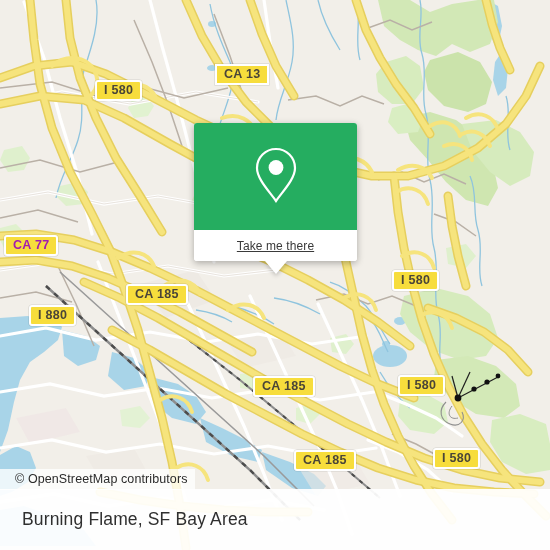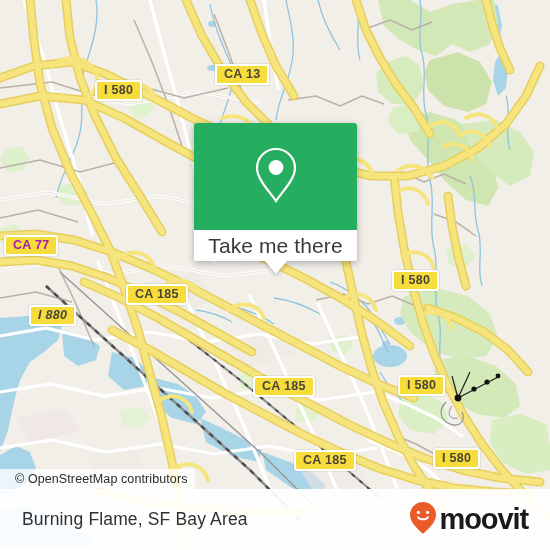--- a/index.html
+++ b/index.html
@@ -48,23 +48,24 @@
   }
   #card-foot{
     height:31px;
     background:#fff;
     border-radius:0 0 3px 3px;
     display:flex;align-items:center;justify-content:center;
     position:relative;
     z-index:2;
   }
   #card-foot span{
-    font-size:21px;
+    font-size:12px;
     color:#3a3a3a;
     letter-spacing:.1px;
+    text-decoration:underline;
   }
   #card-tail{
     position:absolute;
     left:50%;top:100%;
     margin-left:-11px;
     width:0;height:0;
     border-left:11px solid transparent;
     border-right:11px solid transparent;
     border-top:13px solid #ffffff;
     filter:drop-shadow(0 2px 2px rgba(0,0,0,.22));
@@ -352,21 +353,21 @@
 
       </g>
     </svg>
 
     <div>
 
       <div class="shield" style="position:absolute;left:95px;top:80px;background:#f7dd3c;border:2px solid #fff;border-radius:3px;padding:1px 7px 2px;font-size:12.5px;font-weight:bold;color:#4a4538;box-shadow:0 0 0 .6px rgba(0,0,0,.12);white-space:nowrap;letter-spacing:.3px;">I 580</div>
       <div class="shield" style="position:absolute;left:215px;top:64px;background:#f7dd3c;border:2px solid #fff;border-radius:0;padding:1px 7px 2px;font-size:12.5px;font-weight:bold;color:#4a4538;box-shadow:0 0 0 .6px rgba(0,0,0,.12);white-space:nowrap;letter-spacing:.3px;">CA 13</div>
       <div class="shield" style="position:absolute;left:4px;top:235px;background:#f7dd3c;border:2px solid #fff;border-radius:3px;padding:1px 7px 2px;font-size:12.5px;font-weight:bold;color:#a21caf;box-shadow:0 0 0 .6px rgba(0,0,0,.12);white-space:nowrap;letter-spacing:.3px;">CA 77</div>
       <div class="shield" style="position:absolute;left:126px;top:284px;background:#f7dd3c;border:2px solid #fff;border-radius:3px;padding:1px 7px 2px;font-size:12.5px;font-weight:bold;color:#4a4538;box-shadow:0 0 0 .6px rgba(0,0,0,.12);white-space:nowrap;letter-spacing:.3px;">CA 185</div>
-      <div class="shield" style="position:absolute;left:29px;top:305px;background:#f7dd3c;border:2px solid #fff;border-radius:3px;padding:1px 7px 2px;font-size:12.5px;font-weight:bold;color:#4a4538;box-shadow:0 0 0 .6px rgba(0,0,0,.12);white-space:nowrap;letter-spacing:.3px;font-style:italic;">I 880</div>
+      <div class="shield" style="position:absolute;left:29px;top:305px;background:#f7dd3c;border:2px solid #fff;border-radius:3px;padding:1px 7px 2px;font-size:12.5px;font-weight:bold;color:#4a4538;box-shadow:0 0 0 .6px rgba(0,0,0,.12);white-space:nowrap;letter-spacing:.3px;">I 880</div>
       <div class="shield" style="position:absolute;left:392px;top:270px;background:#f7dd3c;border:2px solid #fff;border-radius:3px;padding:1px 7px 2px;font-size:12.5px;font-weight:bold;color:#4a4538;box-shadow:0 0 0 .6px rgba(0,0,0,.12);white-space:nowrap;letter-spacing:.3px;">I 580</div>
       <div class="shield" style="position:absolute;left:253px;top:376px;background:#f7dd3c;border:2px solid #fff;border-radius:3px;padding:1px 7px 2px;font-size:12.5px;font-weight:bold;color:#4a4538;box-shadow:0 0 0 .6px rgba(0,0,0,.12);white-space:nowrap;letter-spacing:.3px;">CA 185</div>
       <div class="shield" style="position:absolute;left:398px;top:375px;background:#f7dd3c;border:2px solid #fff;border-radius:3px;padding:1px 7px 2px;font-size:12.5px;font-weight:bold;color:#4a4538;box-shadow:0 0 0 .6px rgba(0,0,0,.12);white-space:nowrap;letter-spacing:.3px;">I 580</div>
       <div class="shield" style="position:absolute;left:294px;top:450px;background:#f7dd3c;border:2px solid #fff;border-radius:3px;padding:1px 7px 2px;font-size:12.5px;font-weight:bold;color:#4a4538;box-shadow:0 0 0 .6px rgba(0,0,0,.12);white-space:nowrap;letter-spacing:.3px;">CA 185</div>
       <div class="shield" style="position:absolute;left:433px;top:448px;background:#f7dd3c;border:2px solid #fff;border-radius:3px;padding:1px 7px 2px;font-size:12.5px;font-weight:bold;color:#4a4538;box-shadow:0 0 0 .6px rgba(0,0,0,.12);white-space:nowrap;letter-spacing:.3px;">I 580</div>
     </div>
 
     <div id="attrib">© OpenStreetMap contributors</div>
   </div>
 
@@ -381,27 +382,15 @@
       </span>
     </div>
     <div id="card-foot">
       <span>Take me there</span>
     </div>
     <div id="card-tail"></div>
   </div>
 
   <div id="bottombar">
     <div id="place-name">Burning Flame, SF Bay Area</div>
-    <div id="brand">
-      <span>
-        <svg width="28" height="34" viewBox="0 0 28 34" xmlns="http://www.w3.org/2000/svg">
-          <path d="M14 1 C6.8 1 1 6.8 1 14 C1 22 10 29 14 33
-                   C18 29 27 22 27 14 C27 6.8 21.2 1 14 1 Z" fill="#ea5b2a"></path>
-          <circle cx="9.4" cy="11.4" r="1.7" fill="#ffffff"></circle>
-          <circle cx="18.6" cy="11.4" r="1.7" fill="#ffffff"></circle>
-          <path d="M9 16.2 C10.8 19 17.2 19 19 16.2" stroke="#ffffff" stroke-width="1.9" fill="none" stroke-linecap="round"></path>
-        </svg>
-      </span>
-      <span id="brand-word">moovit</span>
-    </div>
   </div>
 
 </div>
 
 </body></html>

